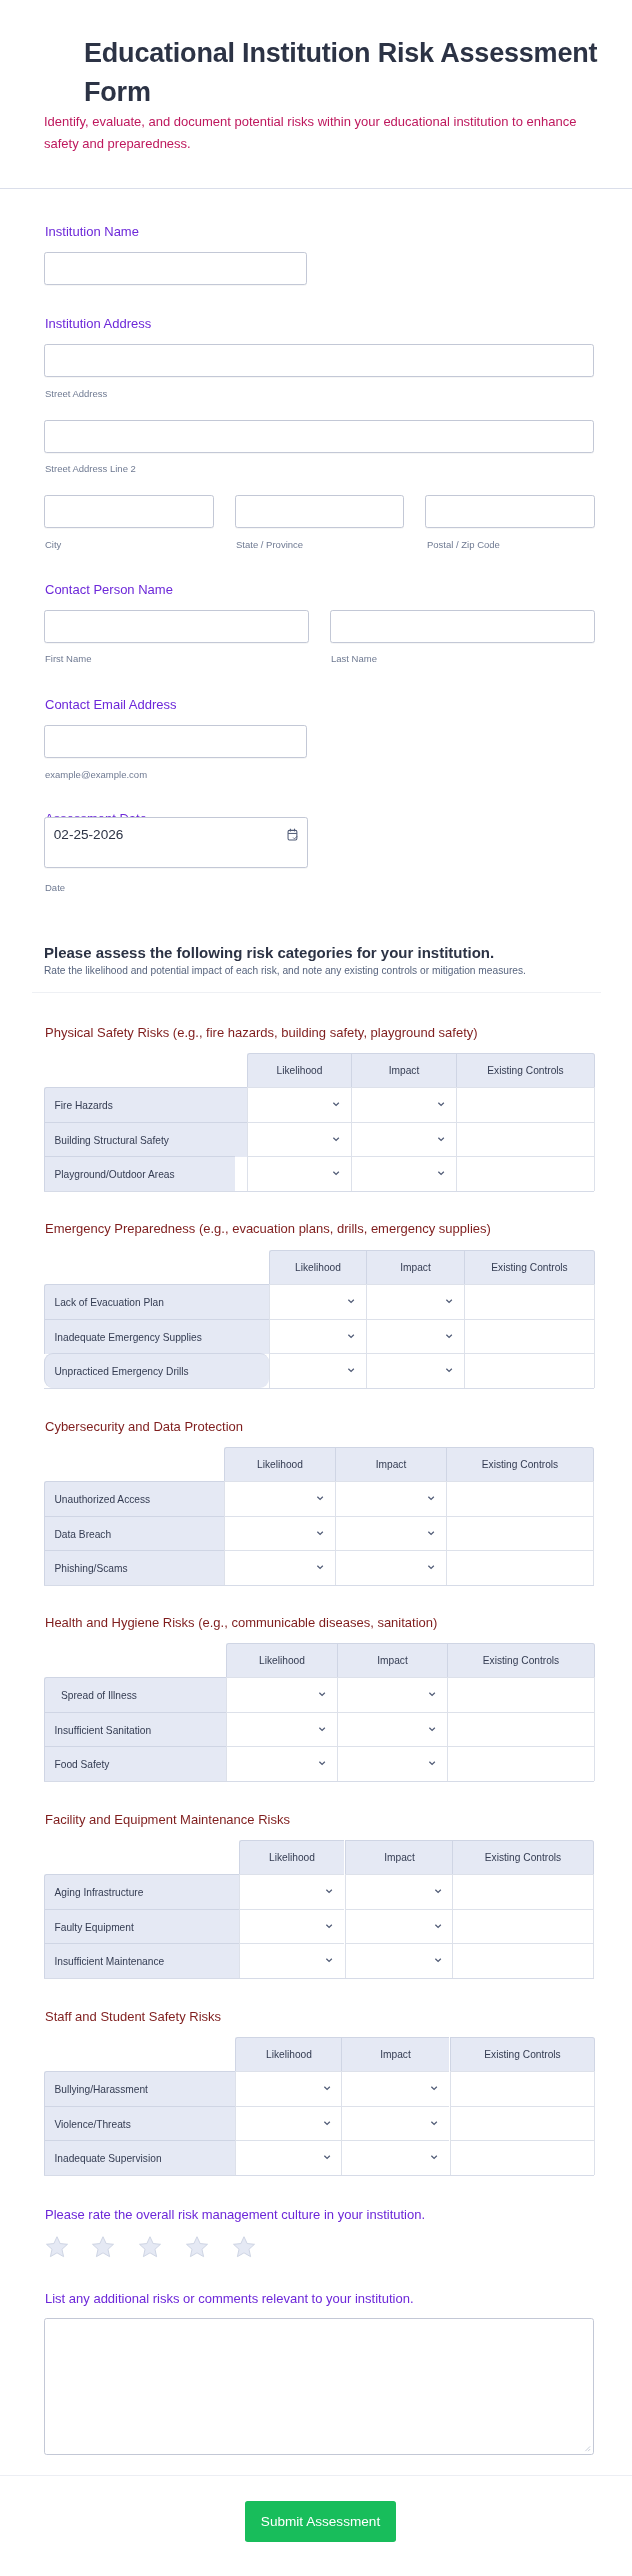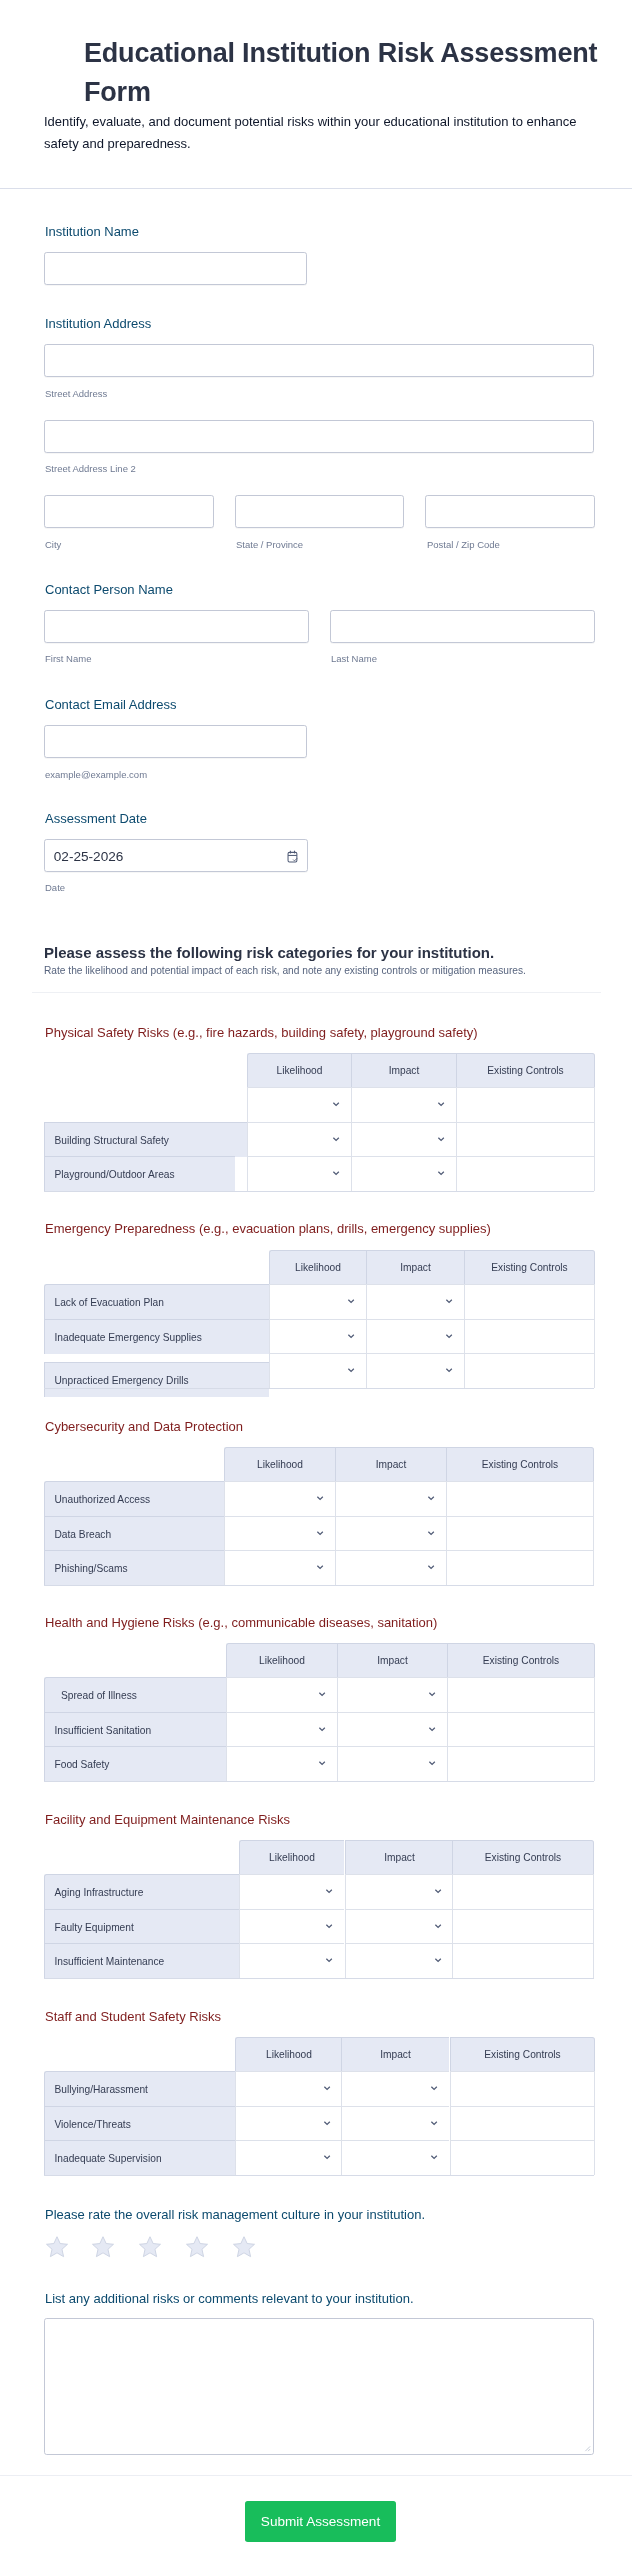--- a/index.html
+++ b/index.html
@@ -1,22 +1,22 @@
 <!DOCTYPE html>
 <html style="font-size:11px"><head>
 <meta charset="utf-8">
 <style>
   * { box-sizing: border-box; margin: 0; padding: 0; }
   html, body { width: 633px; height: 2576px; background: #ffffff; }
   body { position: relative; font-family: "Liberation Sans", "DejaVu Sans", sans-serif; color: #2c3345; overflow: hidden; }
   .abs { position: absolute; }
   .title { left: 44px; top: 34px; width: 558px; font-size: 27px; font-weight: bold; line-height: 39px; color: #2c3345; letter-spacing: -0.2px; margin-left: 40px; }
-  .subtitle { left: 44px; top: 111px; width: 558px; font-size: 13px; line-height: 22px; color: #0f172a; }
+  .subtitle { left: 44px; top: 111px; width: 558px; font-size: 13px; line-height: 22px; color: #be185d; }
   .hr-header { left: 0; top: 188px; width: 633px; height: 1.4px; background: #dadeea; }
-  .label { font-size: 13px; color: #0c4a6e; left: 45px; }
+  .label { font-size: 13px; color: #6d28d9; left: 45px; }
   .sublabel { font-size: 9.5px; color: #6f7a92; }
   .input { background: #fff; border: 0.7px solid #c3c8d6; border-radius: 2.7px; height: 33px; box-shadow: 0 0.7px 0.7px rgba(0,0,0,0.04); }
   .date-value { position: absolute; left: 8.8px; top: 8.8px; font-size: 13.6px; color: #2c3345; }
   .cal-icon { position: absolute; right: 8.8px; top: 9.5px; width: 11.6px; height: 13.6px; }
   .section-head { left: 44px; top: 944px; font-size: 15px; font-weight: bold; color: #2c3345; }
   .section-sub { left: 44px; top: 965px; font-size: 10.2px; color: #57647e; }
   .hr-section { left: 32px; top: 992px; width: 569px; height: 1.4px; background: #eef0f4; }
   .table-title { left: 45px; font-size: 13px; color: #7f1d1d; }
   .matrix { position: absolute; left: 44px; width: 550px; }
   .m-head { position: absolute; top: 0; height: 34px; background: #e5e9f4; border-top: 0.7px solid #cfd5e4; border-left: 0.7px solid #cfd5e4; display: flex; align-items: center; justify-content: center; font-size: 10.2px; color: #343c52; }
@@ -60,21 +60,21 @@
 <input class="abs input" style="left: 44px; top: 610px; width: 265px;" value="">
 <span class="abs sublabel" style="left:45px;top:653px">First Name</span>
 <input class="abs input" style="left: 330px; top: 610px; width: 265px;" value="">
 <span class="abs sublabel" style="left:331px;top:653px">Last Name</span>
 
 <label class="abs label" style="top:697px">Contact Email Address</label>
 <input class="abs input" style="left: 44px; top: 725px; width: 263px;" value="">
 <span class="abs sublabel" style="left:45px;top:769px">example@example.com</span>
 
 <label class="abs label" style="top:811px">Assessment Date</label>
-<div class="abs input" style="left:44px;top:839px;width:264px;height:33px">
+<div class="abs input" style="left:44px;top:817px;width:264px;height:51px">
   <span class="date-value">02-25-2026</span>
   <svg class="cal-icon" viewBox="0 0 17 20">
     <rect x="1.5" y="3.5" width="13" height="14" rx="2" fill="none" stroke="#4f5a75" stroke-width="1.5"></rect>
     <line x1="1.5" y1="8" x2="14.5" y2="8" stroke="#4f5a75" stroke-width="1.5"></line>
     <line x1="5" y1="1" x2="5" y2="5" stroke="#4f5a75" stroke-width="1.5"></line>
     <line x1="11" y1="1" x2="11" y2="5" stroke="#4f5a75" stroke-width="1.5"></line>
     <polyline points="9,14 11,16 15,12" fill="none" stroke="#4f5a75" stroke-width="1.3"></polyline>
   </svg>
 </div>
 <span class="abs sublabel" style="left:45px;top:882px">Date</span>
@@ -82,20 +82,21 @@
 <h2 class="abs section-head">Please assess the following risk categories for your institution.</h2>
 <p class="abs section-sub">Rate the likelihood and potential impact of each risk, and note any existing controls or mitigation measures.</p>
 <div class="abs hr-section"></div>
 
 <div id="matrices">
     <div class="abs table-title" style="top: 1025px;">Physical Safety Risks (e.g., fire hazards, building safety, playground safety)</div>
     <div class="matrix" style="top: 1053px; height: 139px;">
       <div class="m-head first" style="left: 203px; width: 104px;">Likelihood</div>
       <div class="m-head" style="left: 307px; width: 105px;">Impact</div>
       <div class="m-head last" style="left: 412px; width: 139px;">Existing Controls</div>
+      <div class="m-label" style="top: 34px; width: 203px; border-top-left-radius: 2.7px;">Fire Hazards</div>
       <div class="m-cell" style="top: 34px; left: 203px; width: 104px;">
         <svg class="chev" viewBox="0 0 12 12">
           <polyline points="2,4 6,8 10,4" fill="none" stroke="#4f5a75" stroke-width="1.8"></polyline>
         </svg>
       </div>
       <div class="m-cell" style="top: 34px; left: 307px; width: 105px;">
         <svg class="chev" viewBox="0 0 12 12">
           <polyline points="2,4 6,8 10,4" fill="none" stroke="#4f5a75" stroke-width="1.8"></polyline>
         </svg>
       </div>
@@ -148,21 +149,21 @@
         <svg class="chev" viewBox="0 0 12 12">
           <polyline points="2,4 6,8 10,4" fill="none" stroke="#4f5a75" stroke-width="1.8"></polyline>
         </svg>
       </div>
       <div class="m-cell" style="top: 69px; left: 322px; width: 98px;">
         <svg class="chev" viewBox="0 0 12 12">
           <polyline points="2,4 6,8 10,4" fill="none" stroke="#4f5a75" stroke-width="1.8"></polyline>
         </svg>
       </div>
       <div class="m-cell last" style="top: 69px; left: 420px; width: 131px;"></div>
-      <div class="m-label" style="top: 112px; width: 225px;">Unpracticed Emergency Drills</div>
+      <div class="m-label" style="top: 103px; width: 225px; border-radius: 9px;">Unpracticed Emergency Drills</div>
       <div class="m-cell" style="top: 103px; left: 225px; width: 97px;">
         <svg class="chev" viewBox="0 0 12 12">
           <polyline points="2,4 6,8 10,4" fill="none" stroke="#4f5a75" stroke-width="1.8"></polyline>
         </svg>
       </div>
       <div class="m-cell" style="top: 103px; left: 322px; width: 98px;">
         <svg class="chev" viewBox="0 0 12 12">
           <polyline points="2,4 6,8 10,4" fill="none" stroke="#4f5a75" stroke-width="1.8"></polyline>
         </svg>
       </div>

